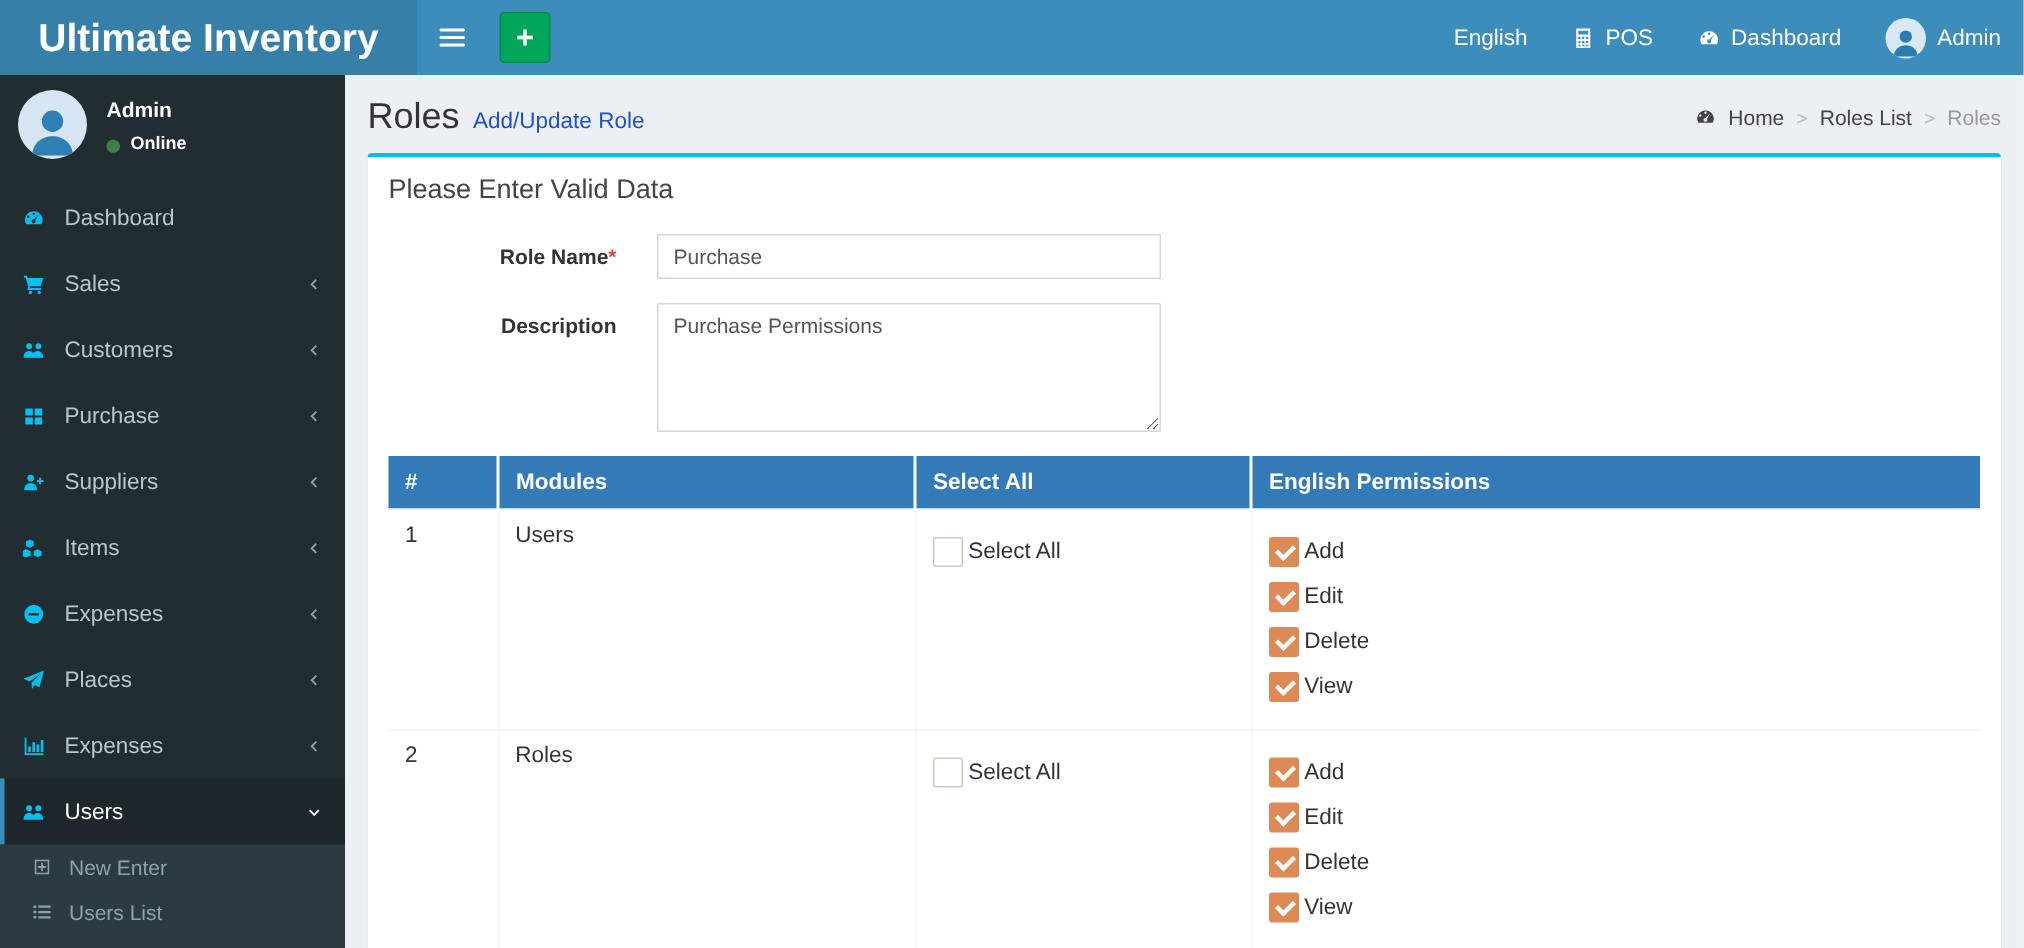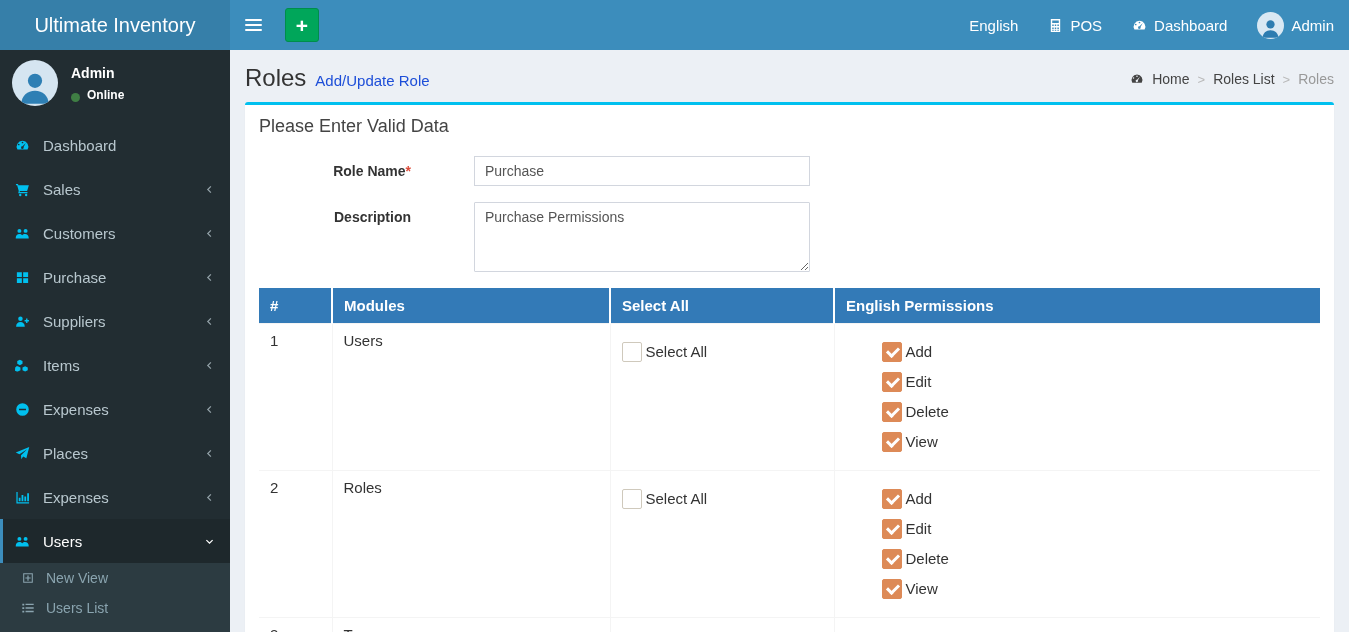--- a/index.html
+++ b/index.html
@@ -1,20 +1,20 @@
 <!DOCTYPE html>
 <html><head>
 <meta charset="utf-8">
 <style>
   * { margin:0; padding:0; box-sizing:border-box; }
   html,body { width:1349px; height:632px; overflow:hidden; font-family:"Liberation Sans", sans-serif; background:#ecf0f5; }
 
   
   .topbar { position:absolute; top:0; left:0; right:0; height:50px; background:#3c8dbc; display:flex; align-items:stretch; z-index:30; }
-  .logo { width:230px; background:#367fa9; color:#fff; font-size:20px; font-weight:normal; display:flex; align-items:center; justify-content:center; }
+  .logo { width:278px; background:#367fa9; color:#fff; font-size:26px; font-weight:bold; display:flex; align-items:center; justify-content:center; }
   .nav-left { display:flex; align-items:center; }
   .hamburger { width:46px; height:50px; display:flex; flex-direction:column; align-items:center; justify-content:center; gap:3px; cursor:pointer; }
   .hamburger span { width:17px; height:2px; background:#fff; border-radius:1px; }
   .add-btn { width:34px; height:34px; margin-left:9px; background:#00a65a; border:1px solid #008d4c; border-radius:3px; color:#fff; font-size:21px; font-weight:bold; display:flex; align-items:center; justify-content:center; line-height:1; cursor:pointer; }
   .nav-right { margin-left:auto; display:flex; align-items:stretch;justify-content:flex-end; }
   .nav-item { display:flex; align-items:center; gap:7px; padding:0 15px; color:#fff; font-size:15px; cursor:pointer; }
   .nav-item svg { display:block; }
   .nav-avatar { width:27px; height:27px; border-radius:50%; background:#d9e8f3; display:flex; align-items:flex-end; justify-content:center; overflow:hidden; }
 
   
@@ -44,39 +44,39 @@
   .breadcrumb { margin-left:auto; display:flex; align-items:center; gap:8px; font-size:14px; color:#444; }
   .breadcrumb .bc-icon { display:flex; color:#444; }
   .breadcrumb .sep { color:#b9b9b9; font-size:13px; }
   .breadcrumb .bc-link { cursor:pointer; }
   .breadcrumb .bc-active { color:#999; }
 
   .box { background:#fff; border-top:3px solid #00c0ef; margin:0 15px; box-shadow:0 1px 1px rgba(0,0,0,0.1); border-radius:3px; }
   .box-header { padding:11px 14px 9px 14px; font-size:18px; color:#444; }
   .box-body { padding:10px 14px 14px 14px; }
 
-  .form-row { display:flex; margin-bottom:16px;gap:36px; }
+  .form-row { display:flex; margin-bottom:16px; }
   .form-label { width:152px; margin-right:27px; text-align:right; font-weight:bold; font-size:14px; color:#333; padding-top:7px; }
   .req { color:#dd4b39; }
   .text-input { width:336px; height:30px; border:1px solid #d2d6de; border-radius:0; padding:0 10px; font-size:14px; color:#555; font-family:"Liberation Sans", sans-serif; }
-  .text-area { width:336px; height:70px; border:1px solid #d2d6de; border-radius:1px; padding:6px 10px; font-size:14px; color:#555; font-family:"Liberation Sans", sans-serif; resize:both; }
+  .text-area { width:336px; height:86px; border:1px solid #d2d6de; border-radius:1px; padding:6px 10px; font-size:14px; color:#555; font-family:"Liberation Sans", sans-serif; resize:both; }
 
   
   .perm-table { width:100%; border-collapse:collapse; margin-top:5px; }
   .perm-table th { background:#337ab7; color:#fff; text-align:left; font-size:15px; font-weight:bold; padding:8px 11px; height:35px; }
   .perm-table th + th { border-left:2px solid #fff; }
   .perm-table td { vertical-align:top; padding:8px 11px; border:1px solid #f4f4f4; font-size:15px; color:#333; }
   .perm-table td:first-child { border-left:none; }
   .perm-table td:last-child { border-right:none; }
   .col-num { width:73px; }
   .col-mod { width:278px; }
   .col-sel { width:224px; }
 
   .cb-row { display:flex; align-items:center; margin-top:10px; }
-  .perm-list .cb-row { margin-top:0; margin-bottom:10px;margin-left:36px; }
+  .perm-list .cb-row { margin-top:0; margin-bottom:10px; }
   .perm-list { margin-top:10px; }
   .cb { width:20px; height:20px; background:#fff; border:1px solid #cfc9bc; border-radius:2px; position:relative; flex-shrink:0; cursor:pointer; }
   .cb[data-checked="true"] { background:#dd8a57; border-color:#dd8a57; }
   .cb[data-checked="true"]::after { content:""; position:absolute; left:4px; top:4px; width:9px; height:5px; border-left:3px solid #fff; border-bottom:3px solid #fff; transform:rotate(-45deg); }
   .cb-label { margin-left:4px; font-size:15px; color:#333; }
 </style>
 </head>
 <body>
 
 <div class="topbar">
@@ -271,21 +271,21 @@
           </svg>
         </span>
     </div>
     <div class="submenu">
       <div class="submenu-item">
         <span class="mi-icon">
             <svg width="14" height="14" viewBox="0 0 16 16" fill="currentColor">
               <path fill-rule="evenodd" d="M2.5 2.5h11v11h-11zm1.2 1.2v8.6h8.6V3.7zM7.3 5h1.4v2.3H11v1.4H8.7V11H7.3V8.7H5V7.3h2.3z"></path>
             </svg>
           </span>
-        <span>New View</span>
+        <span>New Enter</span>
       </div>
       <div class="submenu-item">
         <span class="mi-icon">
             <svg width="14" height="14" viewBox="0 0 16 16" fill="currentColor">
               <path d="M1.5 3h2.2v2H1.5zm3.7 0H14.5v1.7H5.2zM1.5 7h2.2v2H1.5zm3.7.2H14.5v1.7H5.2zM1.5 11h2.2v2H1.5zm3.7.2H14.5v1.7H5.2z"></path>
             </svg>
           </span>
         <span>Users List</span>
       </div>
       <div class="submenu-item">

